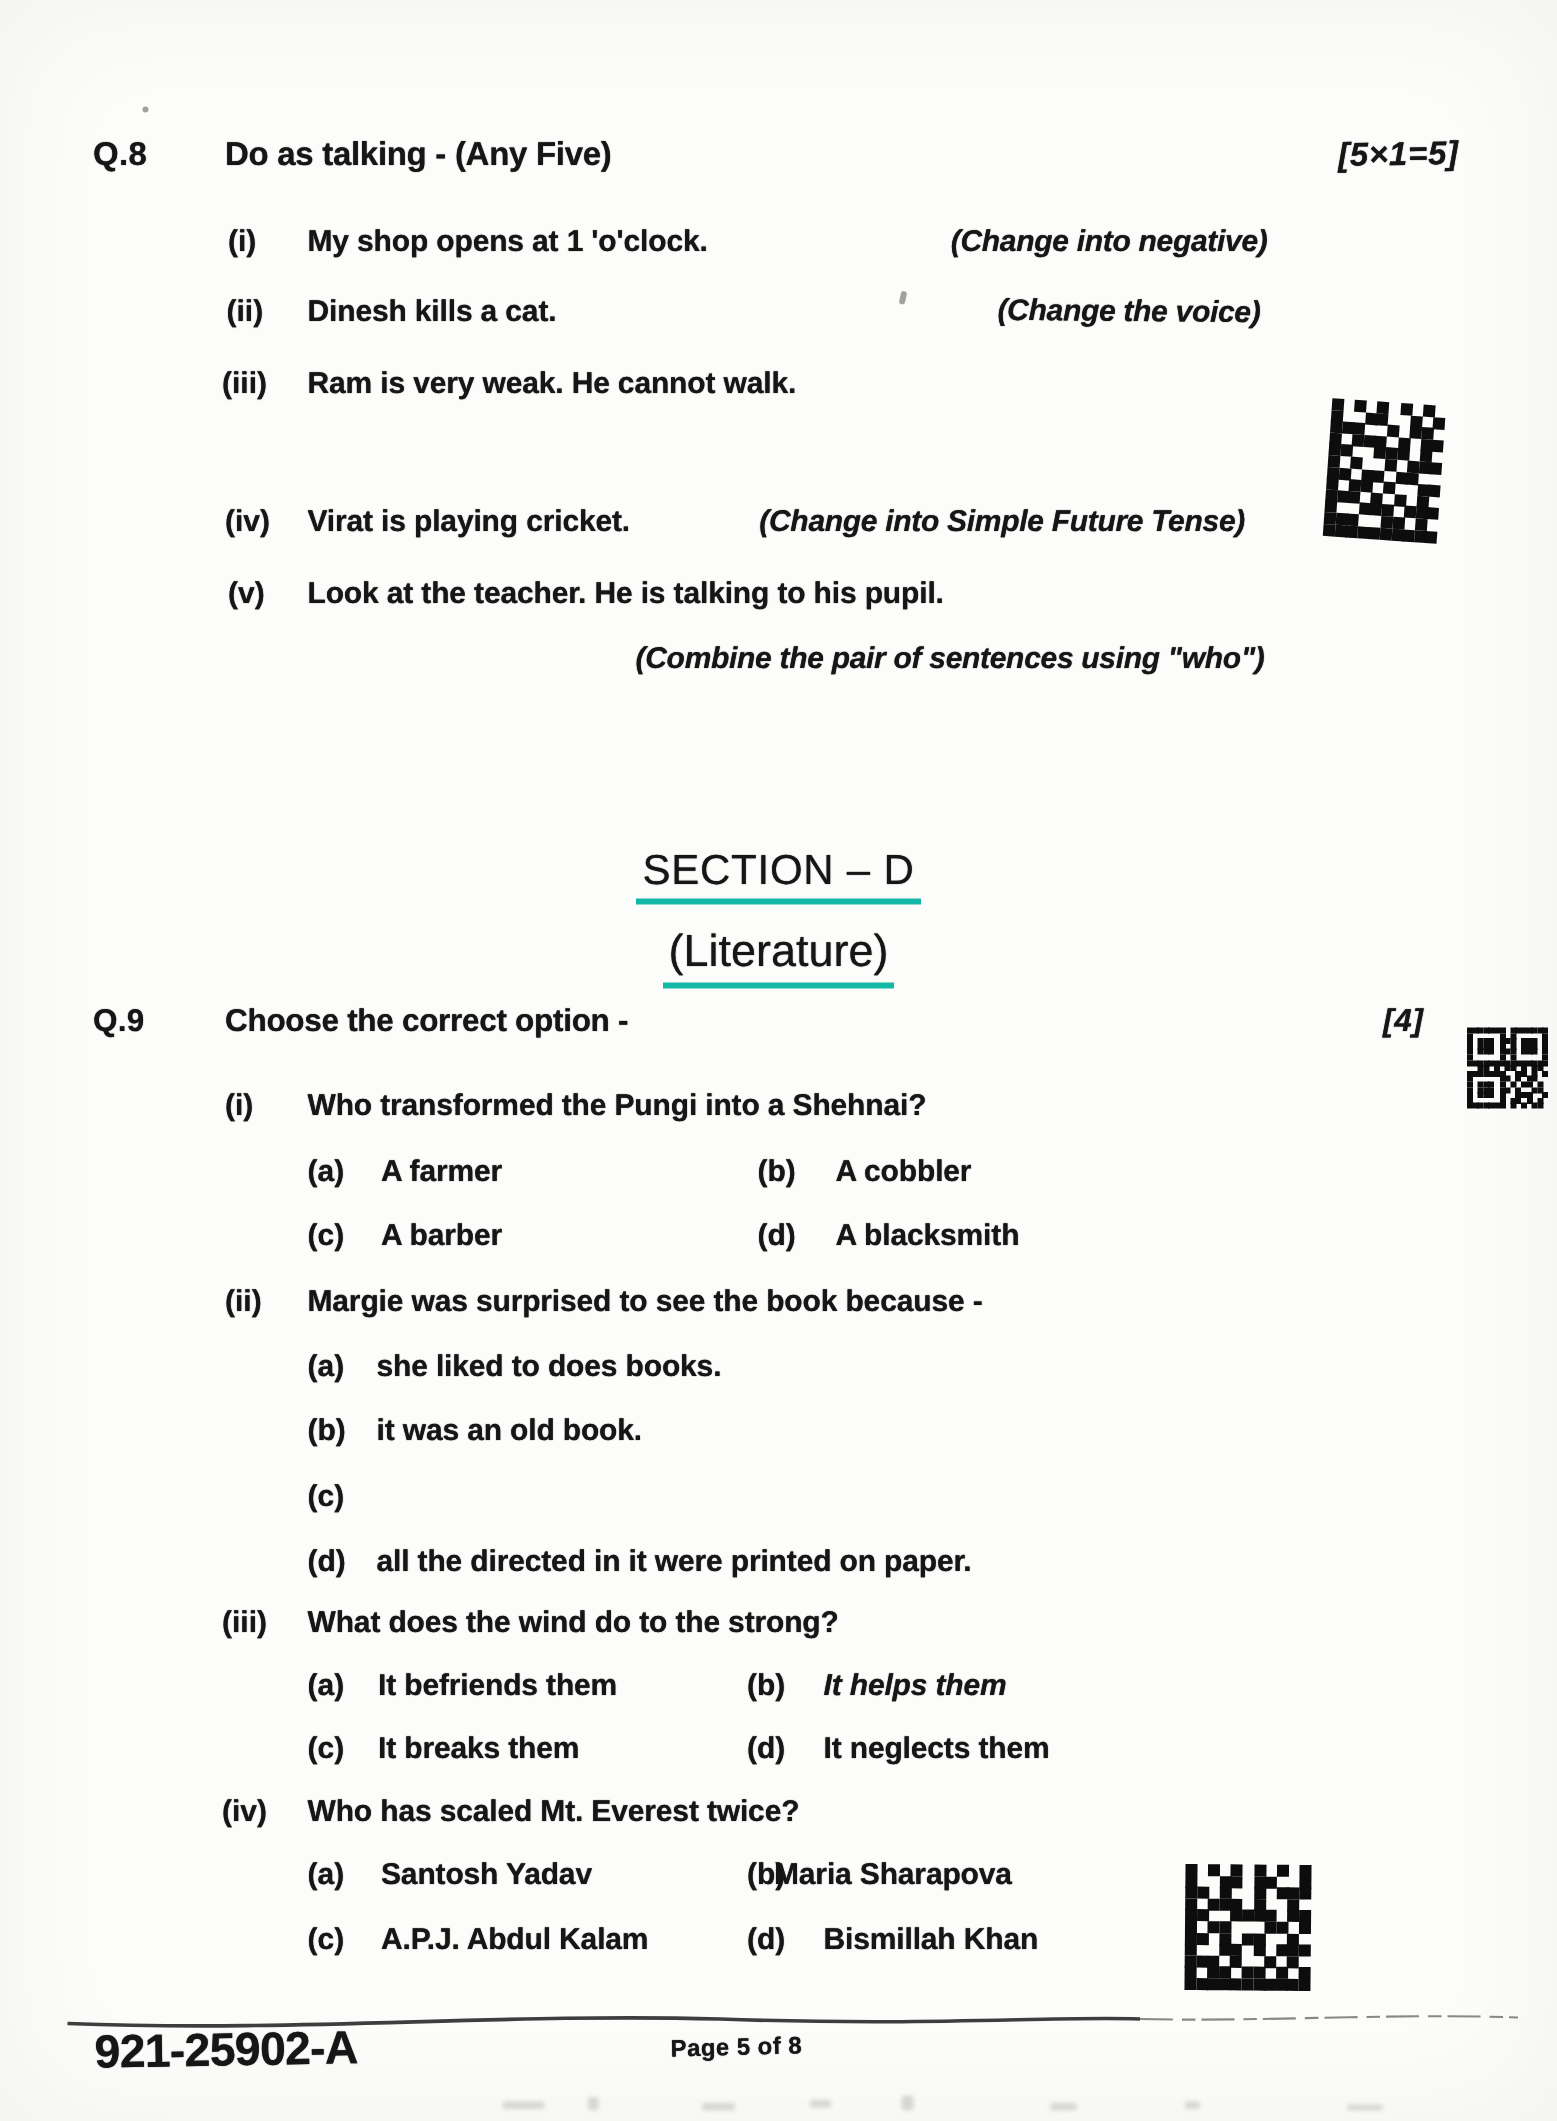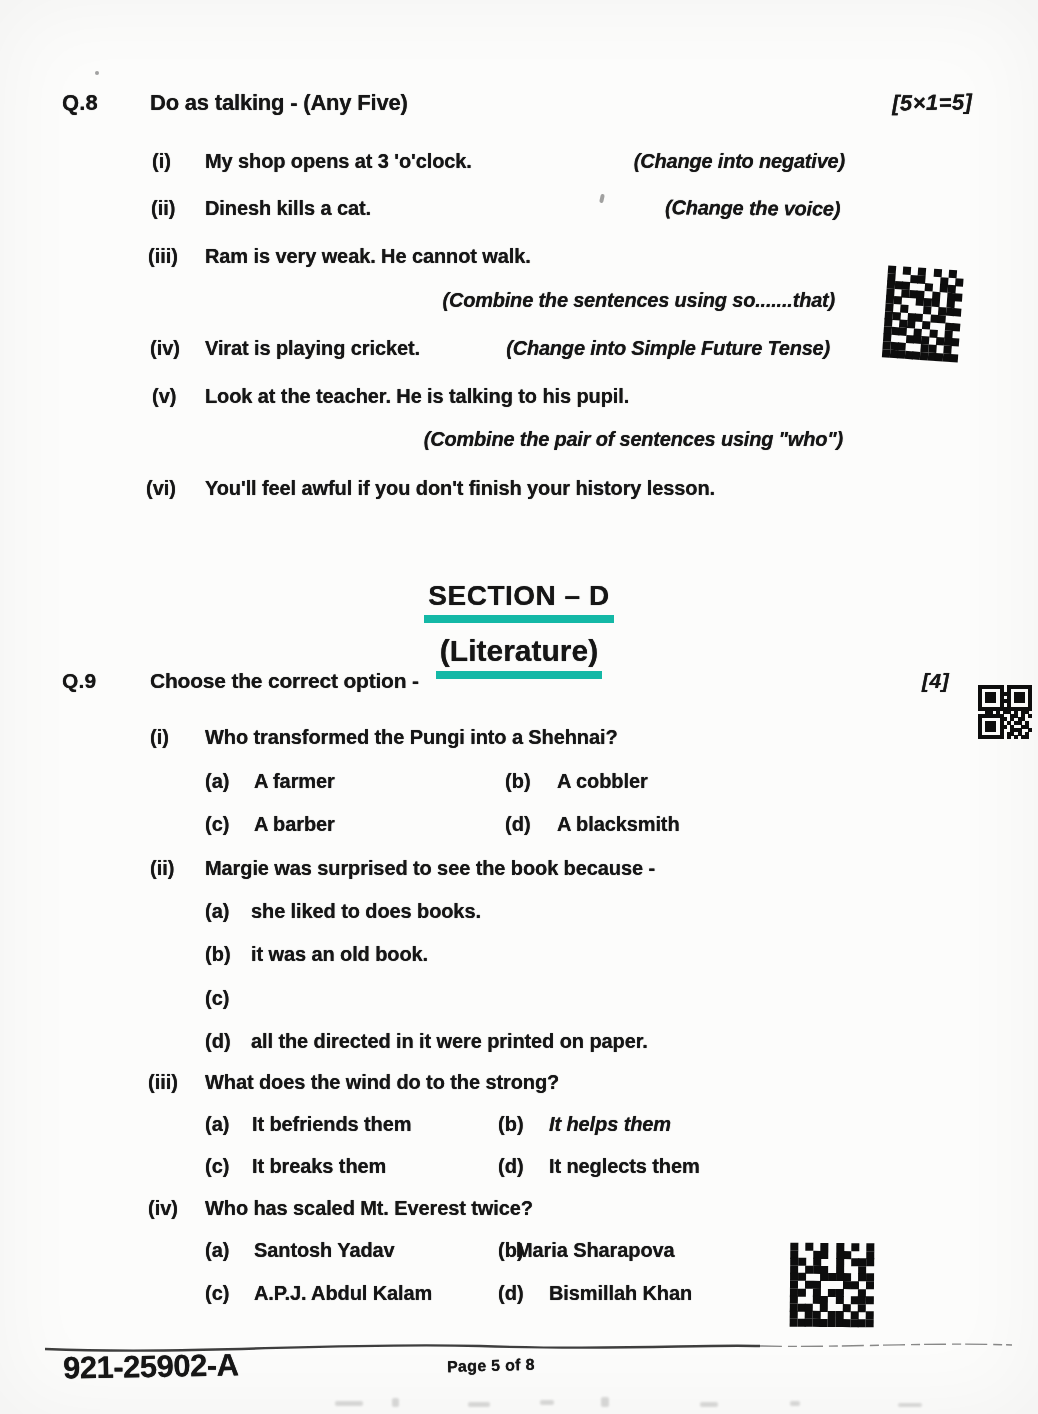--- a/index.html
+++ b/index.html
@@ -17,21 +17,21 @@
   .line{position:absolute;left:0;width:1038px;height:30px;}
   .qnum{position:absolute;left:62px;font-size:22px;font-weight:bold;letter-spacing:.2px;}
   .qtitle{position:absolute;left:150px;font-size:22px;font-weight:bold;letter-spacing:-.2px;}
   .marks{position:absolute;font-size:22px;font-weight:bold;font-style:italic;letter-spacing:.5px;}
   .inum{position:absolute;left:148px;font-size:20px;font-weight:bold;}
   .itext{position:absolute;left:205px;font-size:20px;font-weight:bold;letter-spacing:-.1px;white-space:nowrap;}
   .instr{position:absolute;font-size:20px;font-weight:bold;font-style:italic;white-space:nowrap;letter-spacing:-.2px;}
   .olabel{position:absolute;font-size:20px;font-weight:bold;}
   .otext{position:absolute;font-size:20px;font-weight:bold;letter-spacing:-.1px;white-space:nowrap;}
   .sect{position:absolute;left:0;width:1038px;text-align:center;}
-  .sect > span{display:inline-block;border-bottom:8px solid #14b8a6;padding:0 4px 3px 4px;font-weight:bold;margin-top:16px;}
+  .sect > span{display:inline-block;border-bottom:4px solid #14b8a6;padding:0 4px 3px 4px;font-weight:normal;}
   .sect-title{font-size:28px;letter-spacing:.5px;}
   .sect-sub{font-size:30px;}
   .txt{text-shadow:0 0 .7px rgba(10,10,10,.9);}
   .barcode{position:absolute;}
   .barcode i{display:block;}
   .footer-code{position:absolute;left:63px;top:1349px;font-size:31px;font-weight:bold;letter-spacing:-.5px;transform:rotate(-1deg);}
   .footer-page{position:absolute;left:447px;top:1357px;font-size:16px;font-weight:bold;transform:rotate(-1.5deg);letter-spacing:.3px;}
   .ghost{position:absolute;background:#8f8f8d;opacity:.32;filter:blur(1.3px);height:5px;border-radius:2px;}
   .speck{position:absolute;background:#555;border-radius:2px;opacity:.55;}
 </style>
@@ -41,56 +41,49 @@
 <div class="page">
 
   <div class="line" style="top:90px">
     <span class="qnum txt">Q.8</span>
     <span class="qtitle txt">Do as talking - (Any Five)</span>
     <span class="marks txt" style="right:65px;transform:rotate(-1deg)">[5×1=5]</span>
   </div>
 
   <div class="line" style="top:150px">
     <span class="inum txt" style="left:152px">(i)</span>
-    <span class="itext txt">My shop opens at 3 'o'clock.</span>
+    <span class="itext txt">My shop opens at 1 'o'clock.</span>
     <span class="instr txt" style="right:193px">(Change into negative)</span>
   </div>
 
   <div class="line" style="top:197px">
     <span class="inum txt" style="left:151px">(ii)</span>
     <span class="itext txt">Dinesh kills a cat.</span>
     <span class="instr txt" style="right:198px;transform:rotate(.5deg)">(Change the voice)</span>
   </div>
 
   <div class="line" style="top:245px">
     <span class="inum txt">(iii)</span>
     <span class="itext txt">Ram is very weak. He cannot walk.</span>
   </div>
-  <div class="line" style="top:289px">
-    <span class="instr txt" style="right:203px">(Combine the sentences using so.......that)</span>
-  </div>
 
   <div class="line" style="top:337px">
     <span class="inum txt" style="left:150px">(iv)</span>
     <span class="itext txt">Virat is playing cricket.</span>
     <span class="instr txt" style="right:208px">(Change into Simple Future Tense)</span>
   </div>
 
   <div class="line" style="top:385px">
     <span class="inum txt" style="left:152px">(v)</span>
     <span class="itext txt">Look at the teacher. He is talking to his pupil.</span>
   </div>
   <div class="line" style="top:428px">
     <span class="instr txt" style="right:195px">(Combine the pair of sentences using "who")</span>
   </div>
 
-  <div class="line" style="top:477px">
-    <span class="inum txt" style="left:146px">(vi)</span>
-    <span class="itext txt">You'll feel awful if you don't finish your history lesson.</span>
-  </div>
 
   <div class="sect" style="top:564px">
     <span class="sect-title txt">SECTION – D</span>
   </div>
   <div class="sect" style="top:618px">
     <span class="sect-sub txt">(Literature)</span>
   </div>
 
   <div class="line" style="top:669px">
     <span class="qnum txt" style="font-size:21px">Q.9</span>

